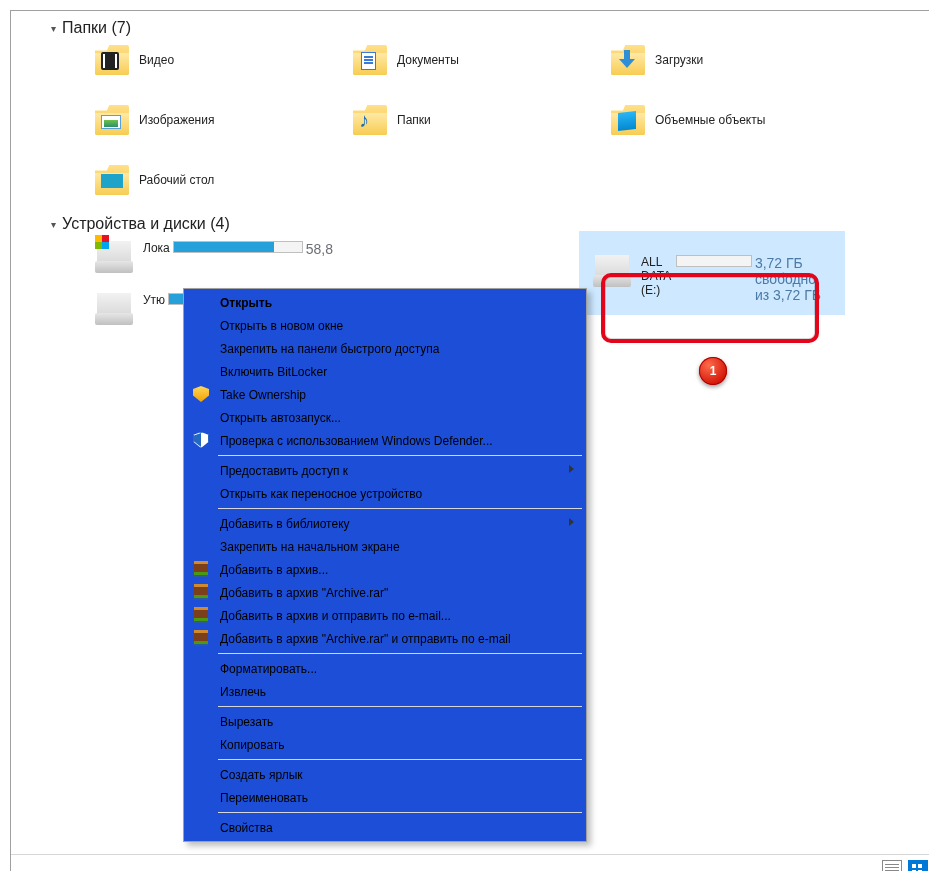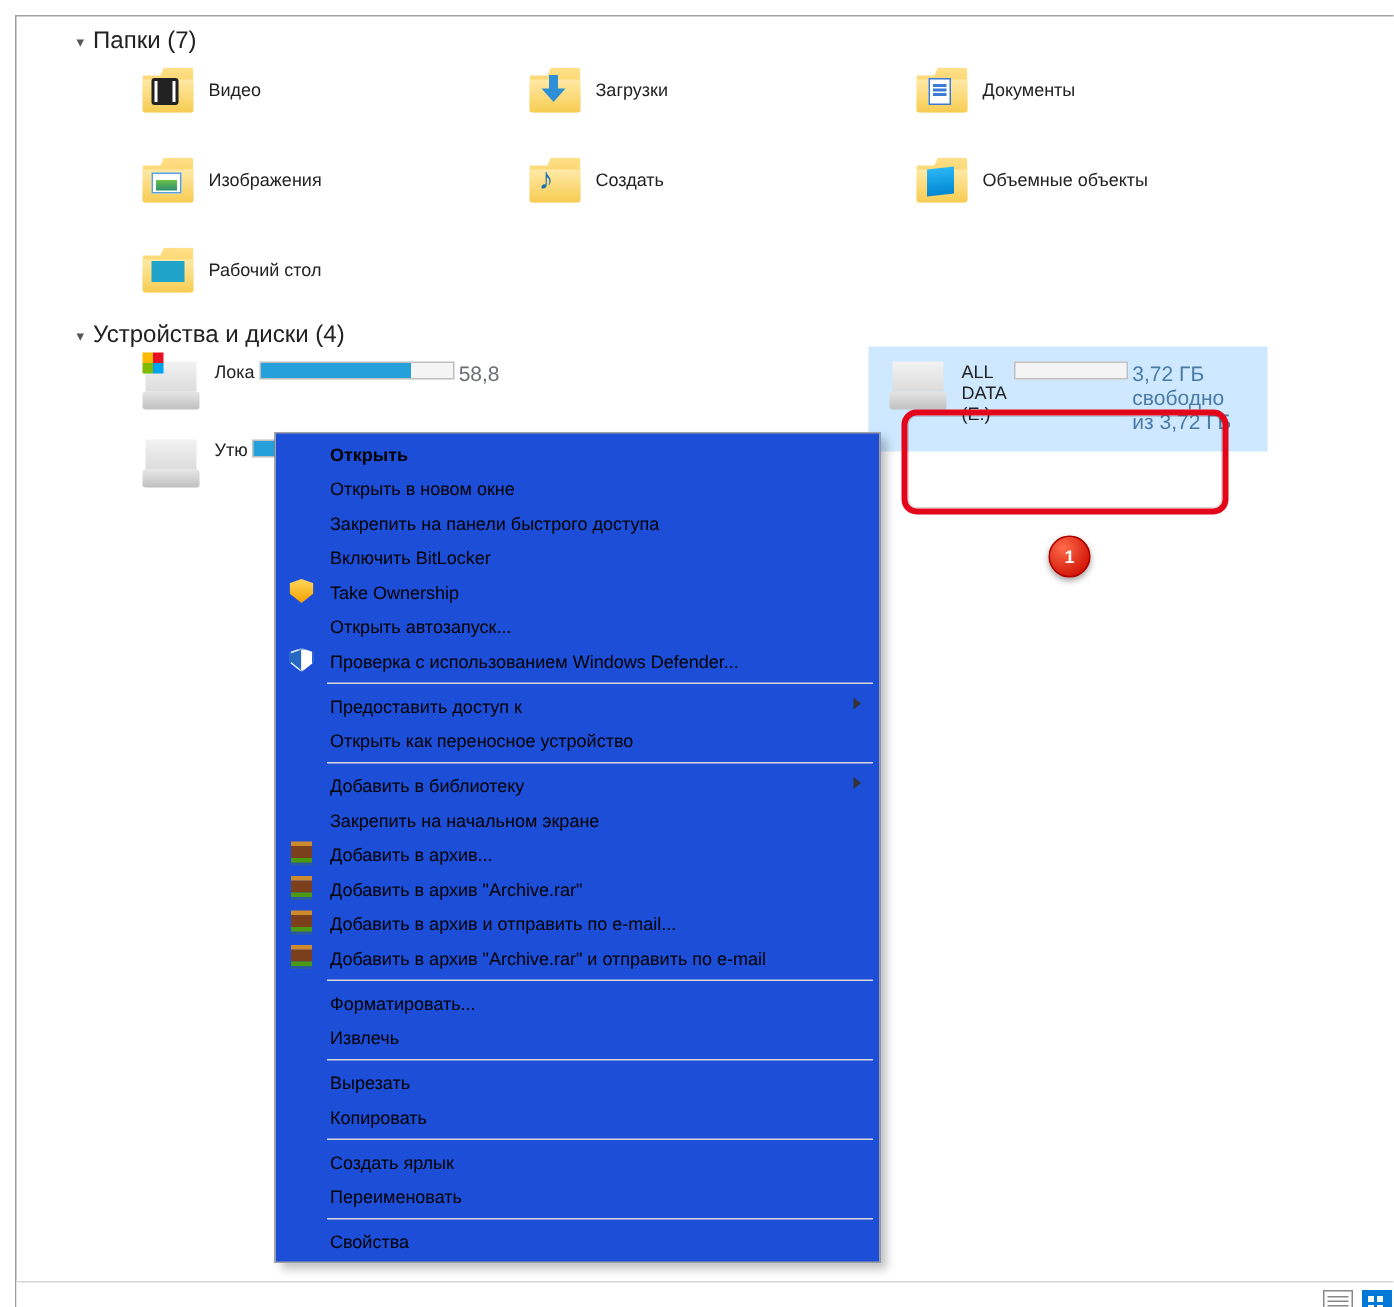--- a/index.html
+++ b/index.html
@@ -33,21 +33,21 @@
   .drive-item { display:flex; gap:10px; }
   .drive-icon { width:38px; height:32px; position:relative; }
   .drive-body { position:absolute; left:0; right:0; bottom:0; height:12px; background:linear-gradient(#e6e6e6,#c0c0c0); border-radius:2px;}
   .drive-body::before{content:"";position:absolute;left:2px;right:2px;top:-20px;height:20px;background:linear-gradient(#f2f2f2,#dcdcdc);}
   .drive-info { display:flex; gap:3px; width:190px;}
   .drive-name { color:#222; }
   .drive-free { color:#6b6f74; font-size:14px; }
   .drive-bar { width:180px; height:12px; border:1px solid #bfbfbf; background:#f4f4f4; }
   .drive-bar .fill { height:100%; background:#26a0da;}
   .drive-selected-wrap { position:absolute; left:562px; top:-10px; padding: 6px 8px 8px 8px; background:#cde8ff; }
-  .drive-selected-wrap .drive-item { padding: 4px 6px; }
+  .drive-selected-wrap .drive-item { padding: 4px 6px; margin-top: 14px; }
   .drive-selected-wrap .drive-free { color: #4a7aa5; }
   .annot-ring { position:absolute; border:4px solid #e3051a; border-radius:10px; pointer-events:none; box-shadow: 0 0 0 1px rgba(0,0,0,.15) inset;}
   .annot-badge { position:absolute; width:28px; height:28px; border-radius:50%; background: radial-gradient(circle at 35% 30%, #ff6b4a, #d4190b 70%); display:flex; align-items:center; justify-content:center; color:#fff; font-weight:bold; font-size:15px; box-shadow: 0 2px 4px rgba(0,0,0,.4), inset 0 0 0 1px #a00;}
   .ctx-menu { position:absolute; left:172px; top:277px; width:404px; background:#1d4ed8; border:1px solid #a0a0a0; box-shadow: 4px 4px 6px rgba(0,0,0,.25); padding: 2px; z-index:10;}
   .ctx-item { display:flex; align-items:center; height:23px; padding: 0 24px 0 34px; position:relative; color:#000; }
   .ctx-item.bold { font-weight: bold; }
   .ctx-item .arrow { position:absolute; right:10px; top:6px; border-left:5px solid #333; border-top:4px solid transparent; border-bottom:4px solid transparent;}
   .ctx-sep { height:1px; background:#d7d7d7; margin: 3px 2px 3px 32px;}
   .ctx-icon { position:absolute; left:7px; top:3px; width:16px; height:16px; }
   .ic-shield { background: linear-gradient(#ffd75a,#f3a000); clip-path: polygon(50% 0,100% 18%,100% 60%,50% 100%,0 60%,0 18%);}
@@ -80,47 +80,47 @@
           <span class="folder-base"></span>
           <span class="folder-front"></span>
           <span class="badge video"></span>
         </span>
       <span class="folder-label">Видео</span>
     </div>
     <div class="folder-item">
       <span class="folder-icon">
           <span class="folder-base"></span>
           <span class="folder-front"></span>
+          <span class="badge doc"></span>
+        </span>
+      <span class="folder-label">Документы</span>
+    </div>
+    <div class="folder-item">
+      <span class="folder-icon">
+          <span class="folder-base"></span>
+          <span class="folder-front"></span>
           <span class="badge dl"></span>
         </span>
       <span class="folder-label">Загрузки</span>
     </div>
     <div class="folder-item">
       <span class="folder-icon">
           <span class="folder-base"></span>
           <span class="folder-front"></span>
-          <span class="badge doc"></span>
-        </span>
-      <span class="folder-label">Документы</span>
-    </div>
-    <div class="folder-item">
-      <span class="folder-icon">
-          <span class="folder-base"></span>
-          <span class="folder-front"></span>
           <span class="badge img"></span>
         </span>
       <span class="folder-label">Изображения</span>
     </div>
     <div class="folder-item">
       <span class="folder-icon">
           <span class="folder-base"></span>
           <span class="folder-front"></span>
           <span class="badge music">♪</span>
         </span>
-      <span class="folder-label">Создать</span>
+      <span class="folder-label">Папки</span>
     </div>
     <div class="folder-item">
       <span class="folder-icon">
           <span class="folder-base"></span>
           <span class="folder-front"></span>
           <span class="badge cube"></span>
         </span>
       <span class="folder-label">Объемные объекты</span>
     </div>
     <div class="folder-item">

